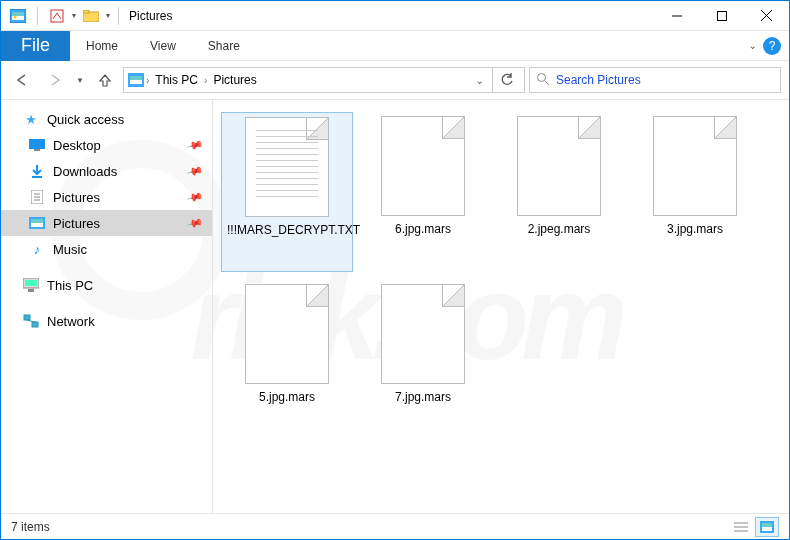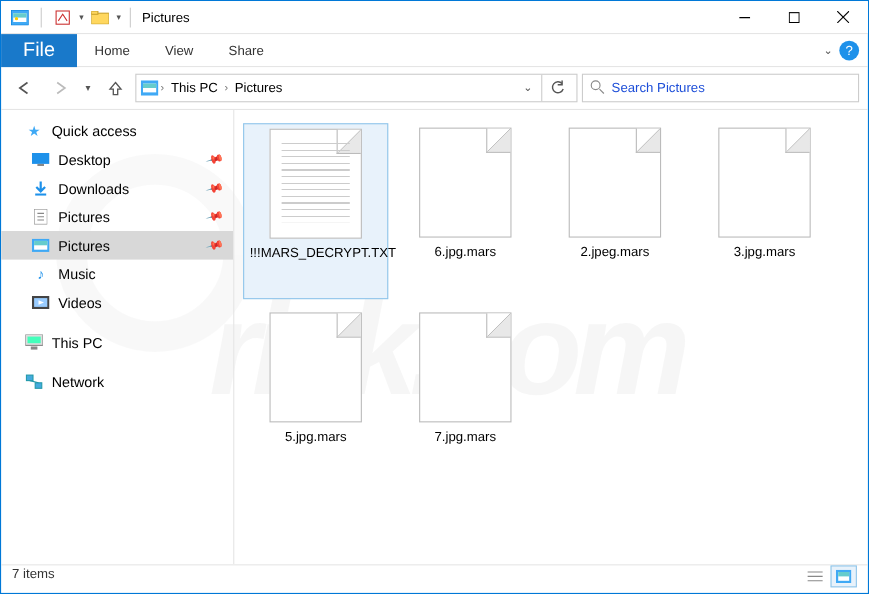--- a/index.html
+++ b/index.html
@@ -56,21 +56,21 @@
   
   .files { flex: 1; padding: 12px 8px; display: grid; grid-template-columns: repeat(4, 132px); grid-auto-rows: 160px; gap: 8px 4px; align-content: start; z-index:1; }
   .file { display: flex; flex-direction: column; align-items: center; padding: 4px; }
   .file.selected { border: 1px solid #8fc5ea; background: #e8f2fb; }
   .file .thumb { width: 84px; height: 100px; background: #fff; border: 1px solid #bbb; position: relative; }
   .file .thumb.txt::after { content:""; position:absolute; top:12px; left:10px; right:10px; bottom:14px; background: repeating-linear-gradient(to bottom, #ccc 0, #ccc 1px, transparent 1px, transparent 6px); }
   .file .thumb .fold { position:absolute; top:0; right:0; width:22px; height:22px; background: linear-gradient(135deg, #fff 0 48%, #bbb 50%, #e8e8e8 52% 100%); border-left:1px solid #bbb; border-bottom:1px solid #bbb; }
   .file .fname { margin-top: 6px; font-size: 12px; text-align: center; max-width: 120px; line-height: 1.2; }
 
   
-  .status { height: 26px; border-top: 1px solid #e5e5e5; display: flex; align-items: flex-start; padding: 0 10px; font-size: 12px; color: #333; }
+  .status { height: 26px; border-top: 1px solid #e5e5e5; display: flex; align-items: center; padding: 0 10px; font-size: 12px; color: #333; }
   .status-right { margin-left: auto; display: flex; gap: 2px; }
   .view-btn { width: 24px; height: 20px; border: 1px solid transparent; display:flex; align-items:center; justify-content:center; }
   .view-btn.active { border-color: #8fc5ea; background:#e8f2fb; }
 </style>
 </head>
 <body>
 
 <div class="window">
 
   <div class="titlebar">
@@ -231,30 +231,20 @@
                 <rect x="2" y="2" width="12" height="4" fill="#6cc"></rect>
               </svg>
             </span>
           <span>Pictures</span>
           <span class="pin">📌</span>
         </div>
         <div class="side-item">
           <span class="sicon" style="color:#1e91ea">♪</span>
           <span>Music</span>
         </div>
-        <div class="side-item">
-          <span class="sicon">
-              <svg width="16" height="12">
-                <rect width="16" height="12" fill="#444"></rect>
-                <rect x="2" y="2" width="12" height="8" fill="#9cf"></rect>
-                <polygon points="6,4 11,6 6,8" fill="#fff"></polygon>
-              </svg>
-            </span>
-          <span>Videos</span>
-        </div>
       </div>
       <div class="side-group">
         <div class="side-item head">
           <span class="sicon">
               <svg width="16" height="14">
                 <rect x="0" y="0" width="16" height="10" fill="#ddd" stroke="#888"></rect>
                 <rect x="2" y="2" width="12" height="6" fill="#4fb"></rect>
                 <rect x="5" y="11" width="6" height="3" fill="#888"></rect>
               </svg>
             </span>

